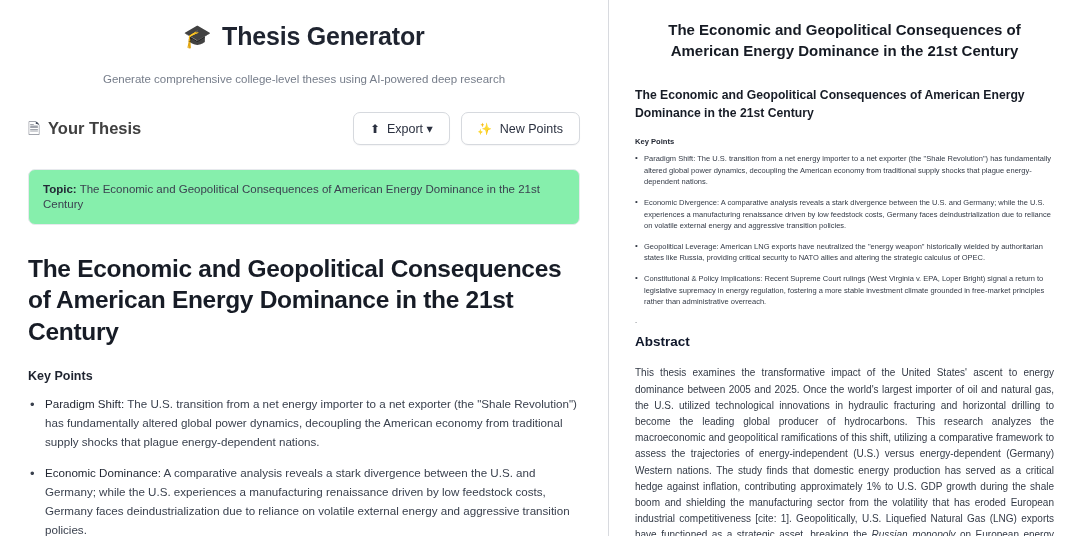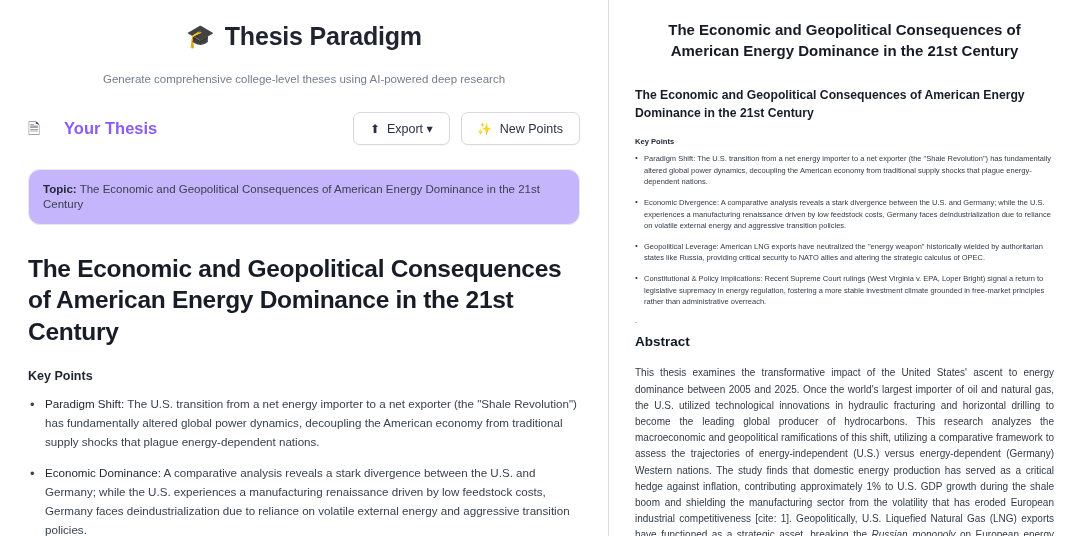--- a/index.html
+++ b/index.html
@@ -63,22 +63,21 @@
     gap: 8px;
   }
   .doc-icon {
     font-size: 15px;
     color: #4a5160;
     line-height: 1;
   }
   .thesis-bar-title {
     font-size: 16.5px;
     font-weight: bold;
-    color: #8b5cf6;
-    margin-left: 16px;
+    color: #404040;
   }
   .thesis-bar-right {
     display: flex;
     align-items: center;
     gap: 11px;
   }
   .btn {
     border: 1px solid #d6d9de;
     background: #ffffff;
     border-radius: 7px;
@@ -91,23 +90,23 @@
     font-size: 12.5px;
     color: #2b3140;
     cursor: pointer;
     box-shadow: 0 1px 1px rgba(16,24,40,0.04);
   }
   .btn .bicon { font-size: 12px; line-height: 1; }
   .btn-export { min-width: 96px; }
   .btn-new { min-width: 110px; }
   .topic-box {
     margin-top: 24px;
-    background: #c4b5fd;
+    background: #86efac;
     border: 1px solid #e7e9ed;
-    border-radius: 12px;
+    border-radius: 7px;
     padding: 12px 14px;
     font-size: 11.5px;
     color: #3b4250;
     line-height: 1.3;
   }
   .topic-label { font-weight: bold; color: #232936; }
   .doc-h1 {
     margin-top: 28px;
     font-size: 24.5px;
     line-height: 1.28;
@@ -221,21 +220,21 @@
 </head>
 <body>
 
 <div class="app">
 
   <div class="left-pane">
 
     <div class="app-header">
       <div class="app-title-row">
         <span class="cap-icon">🎓</span>
-        <span class="app-title">Thesis Paradigm</span>
+        <span class="app-title">Thesis Generator</span>
       </div>
       <div class="app-subtitle">Generate comprehensive college-level theses using AI-powered deep research</div>
     </div>
 
     <div class="thesis-bar">
       <div class="thesis-bar-left">
         <span class="doc-icon">🗎</span>
         <span class="thesis-bar-title">Your Thesis</span>
       </div>
       <div class="thesis-bar-right">

